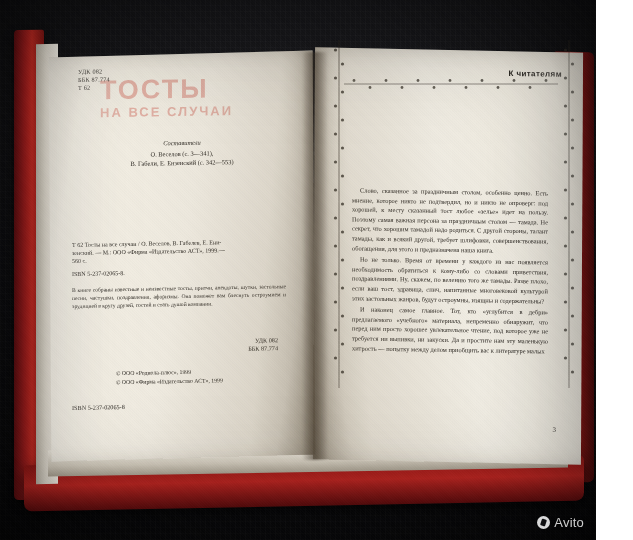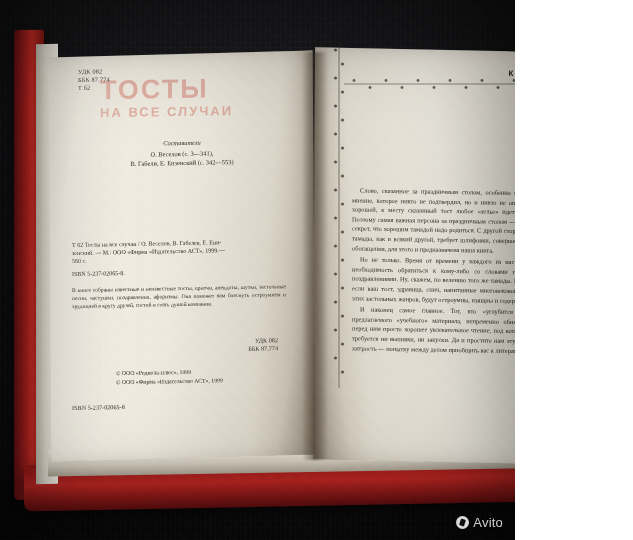--- a/index.html
+++ b/index.html
@@ -5,21 +5,21 @@
   html, body {
     margin: 0;
     padding: 0;
     background: #ffffff;
   }
   body {
     font-family: "Liberation Serif", serif;
   }
   .photo {
     position: relative;
-    width: 515px;
+    width: 596px;
     height: 540px;
     overflow: hidden;
     background: #0e0e10;
   }
   
   .bg {
     position: absolute;
     inset: 0;
     background:
       repeating-linear-gradient(90deg,

